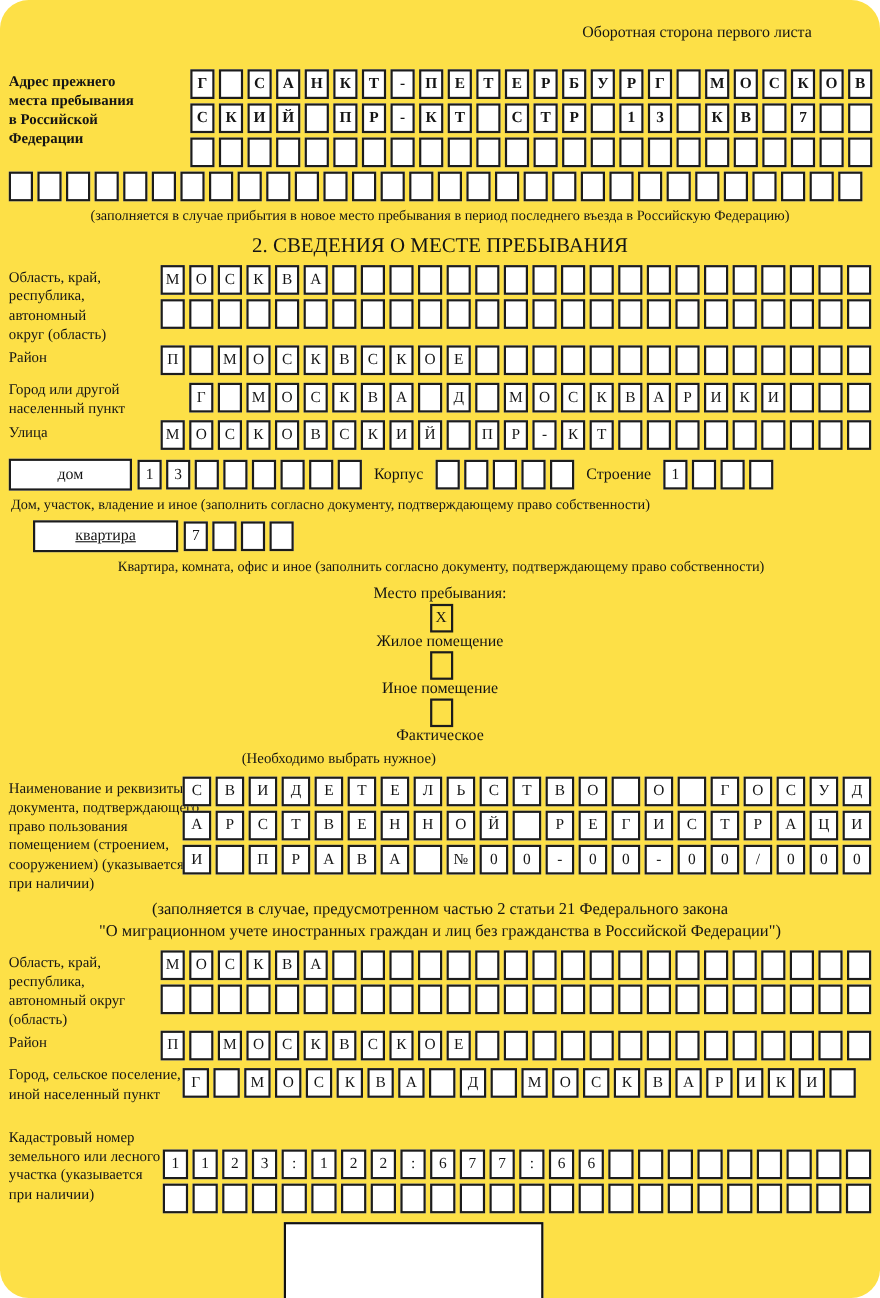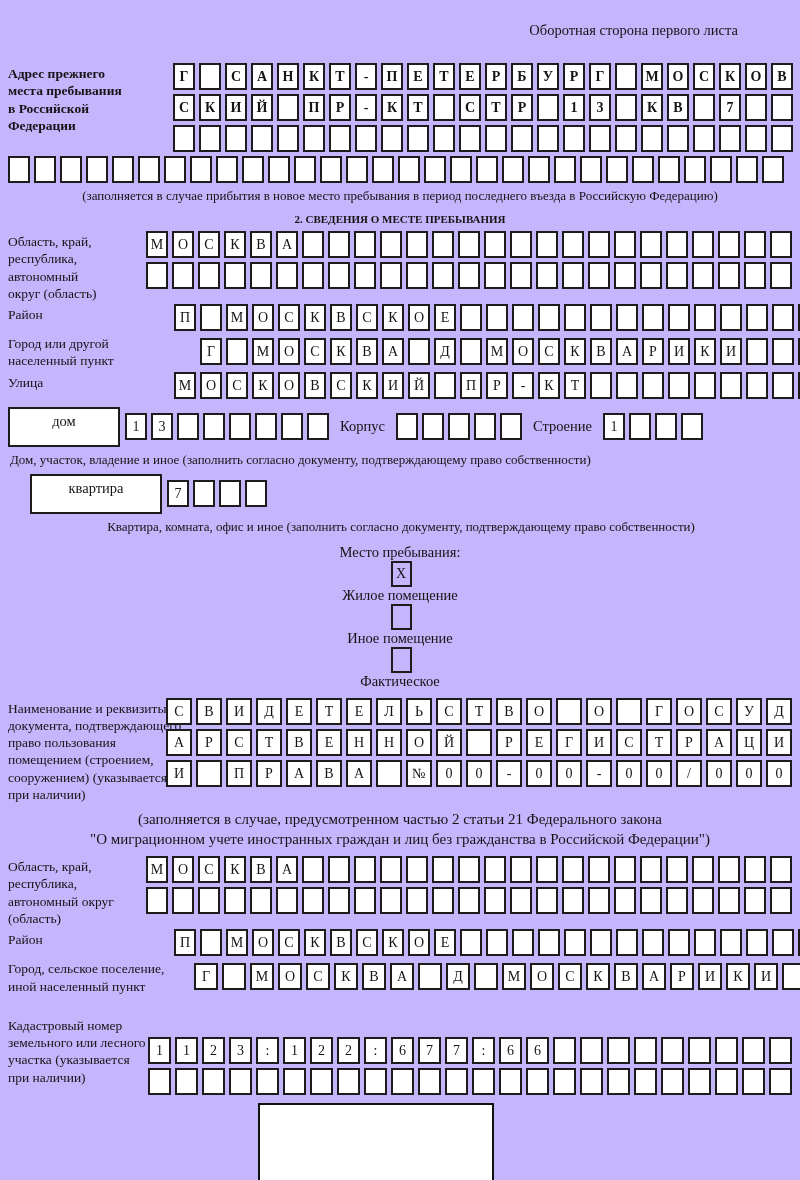--- a/index.html
+++ b/index.html
@@ -1,43 +1,43 @@
 <!DOCTYPE html>
 <html><head>
 <meta charset="utf-8">
 <style>
   html,body{margin:0;padding:0;background:#ffffff;}
   body{font-family:"Liberation Serif", serif;color:#141414;}
-  .page{position:relative;width:800px;height:1180px;box-sizing:border-box;padding:8px;overflow:hidden;background:#c4b5fd;}
+  .page{position:relative;width:800px;height:1180px;box-sizing:border-box;padding:8px;overflow:hidden;background:#fde047;border-radius:26px;}
   .header-note{margin-top:14px;padding-right:54px;text-align:right;font-size:14.5px;}
   .field{display:flex;align-items:flex-start;}
   .field.vcenter{align-items:center;}
   .flabel{flex:0 0 auto;font-size:13.5px;line-height:1.28;white-space:pre;padding-top:2px;}
   .rows{display:flex;flex-direction:column;gap:4px;}
   .boxrow{display:flex;gap:4px;}
   .cbox{box-sizing:border-box;flex:0 0 auto;width:22px;height:27px;border:2px solid #1c1c1c;
         font-size:14px;line-height:23px;text-align:center;background:#fff;}
   .w26 .cbox{width:26px;}
   .w25 .cbox{width:24px;}
   .w23 .cbox{width:23px;}
   .fullrow{margin-top:4px;}
   .caption{font-size:13px;text-align:center;margin-top:5px;}
-  .sec-title{font-size:11px;font-weight:bold;text-align:center;margin-top:9px;}
+  .sec-title{font-size:19px;font-weight:normal;text-align:center;margin-top:9px;}
   .sub-caption{font-size:15px;text-align:center;margin-top:3px;}
   .domline{display:flex;align-items:center;margin-top:8px;gap:5px;}
-  .widebox{box-sizing:border-box;border:2px solid #1c1c1c;height:40px;line-height:25px;
+  .widebox{box-sizing:border-box;border:2px solid #1c1c1c;height:29px;line-height:25px;
            text-align:center;font-size:14.5px;background:#fff;}
   .widebox.dom{width:112px;}
-  .widebox.kvartira{width:132px;margin-left:22px;}
+  .widebox.kvartira{width:132px;margin-left:22px;text-decoration:underline;}
   .inline-label{font-size:14.5px;margin:0 6px;font-family:Liberation Serif, serif;}
   .mesto{display:flex;align-items:center;margin-top:9px;font-size:14.5px;flex-direction:column;}
   .mesto .checkbox{box-sizing:border-box;width:21px;height:26px;border:2px solid #1c1c1c;
                    margin:0 10px 0 12px;text-align:center;font-size:14px;line-height:22px;flex:0 0 auto;}
   .mesto-note{width:360px;margin-left:120px;text-align:center;font-size:13.5px;margin-top:4px;}
-  .mt6{margin-top:6px;} .mt8{margin-top:8px;} .mt10{margin-top:20px;} .mt2{margin-top:2px;gap:28px;}
+  .mt6{margin-top:6px;} .mt8{margin-top:8px;} .mt10{margin-top:20px;} .mt2{margin-top:2px;}
   .mt14{margin-top:14px;} .mt24{margin-top:24px;font-weight:bold;}
   .stamp-box{box-sizing:border-box;width:236px;height:174px;border:2px solid #111;margin:8px 0 0 250px;background:#fff;}
 </style>
 </head>
 <body>
 
 <div class="page">
 
   <div class="header-note">Оборотная сторона первого листа</div>
 
@@ -368,20 +368,21 @@
 
   <div class="mesto">
     <span>Место пребывания:</span>
     <span class="checkbox">X</span>
     <span>Жилое помещение</span>
     <span class="checkbox"></span>
     <span>Иное помещение</span>
     <span class="checkbox"></span>
     <span>Фактическое</span>
   </div>
+  <div class="mesto-note">(Необходимо выбрать нужное)</div>
 
   <div class="field mt8">
     <div class="flabel" style="width:158px">Наименование и реквизиты
 документа, подтверждающего
 право пользования
 помещением (строением,
 сооружением) (указывается
 при наличии)</div>
     <div class="rows">
       <div class="boxrow w26">

